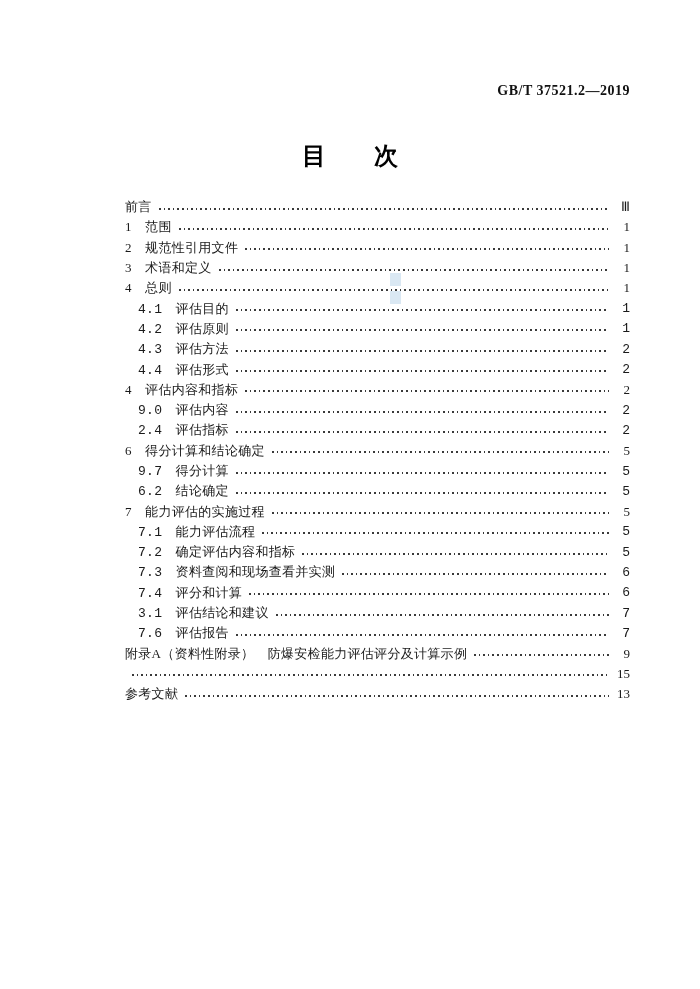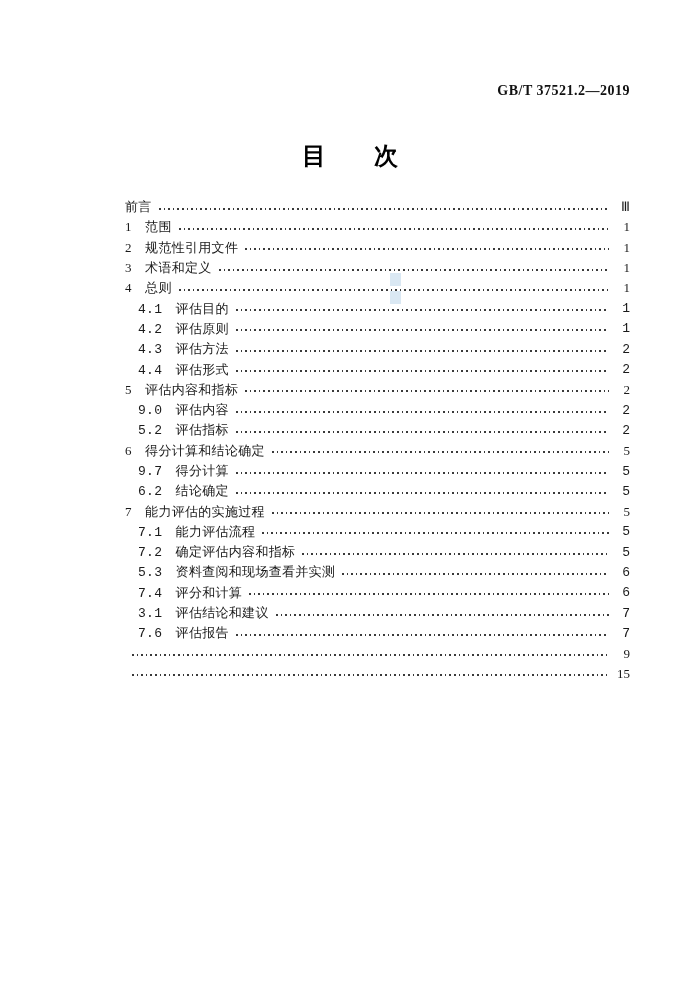--- a/index.html
+++ b/index.html
@@ -151,31 +151,31 @@
         <span class="toc-label">4.3　评估方法</span>
         <span class="leader"></span>
         <span class="toc-page">2</span>
       </div>
       <div class="toc-row indent-1">
         <span class="toc-label">4.4　评估形式</span>
         <span class="leader"></span>
         <span class="toc-page">2</span>
       </div>
       <div class="toc-row indent-0">
-        <span class="toc-label">5　评估内容和指标</span>
+        <span class="toc-label">4　评估内容和指标</span>
         <span class="leader"></span>
         <span class="toc-page">2</span>
       </div>
       <div class="toc-row indent-1">
         <span class="toc-label">9.0　评估内容</span>
         <span class="leader"></span>
         <span class="toc-page">2</span>
       </div>
       <div class="toc-row indent-1">
-        <span class="toc-label">5.2　评估指标</span>
+        <span class="toc-label">2.4　评估指标</span>
         <span class="leader"></span>
         <span class="toc-page">2</span>
       </div>
       <div class="toc-row indent-0">
         <span class="toc-label">6　得分计算和结论确定</span>
         <span class="leader"></span>
         <span class="toc-page">5</span>
       </div>
       <div class="toc-row indent-1">
         <span class="toc-label">9.7　得分计算</span>
@@ -196,44 +196,50 @@
         <span class="toc-label">7.1　能力评估流程</span>
         <span class="leader"></span>
         <span class="toc-page">5</span>
       </div>
       <div class="toc-row indent-1">
         <span class="toc-label">7.2　确定评估内容和指标</span>
         <span class="leader"></span>
         <span class="toc-page">5</span>
       </div>
       <div class="toc-row indent-1">
-        <span class="toc-label">5.3　资料查阅和现场查看并实测</span>
+        <span class="toc-label">7.3　资料查阅和现场查看并实测</span>
         <span class="leader"></span>
         <span class="toc-page">6</span>
       </div>
       <div class="toc-row indent-1">
         <span class="toc-label">7.4　评分和计算</span>
         <span class="leader"></span>
         <span class="toc-page">6</span>
       </div>
       <div class="toc-row indent-1">
         <span class="toc-label">3.1　评估结论和建议</span>
         <span class="leader"></span>
         <span class="toc-page">7</span>
       </div>
       <div class="toc-row indent-1">
         <span class="toc-label">7.6　评估报告</span>
         <span class="leader"></span>
         <span class="toc-page">7</span>
       </div>
       <div class="toc-row indent-0">
+        <span class="toc-label">附录A（资料性附录）　防爆安检能力评估评分及计算示例</span>
         <span class="leader"></span>
         <span class="toc-page">9</span>
       </div>
       <div class="toc-row indent-0">
         <span class="leader"></span>
         <span class="toc-page">15</span>
       </div>
+      <div class="toc-row indent-0">
+        <span class="toc-label">参考文献</span>
+        <span class="leader"></span>
+        <span class="toc-page">13</span>
+      </div>
     </div>
 
   <div class="page-number">Ⅰ</div>
 
 </div>
 
 </body></html>

